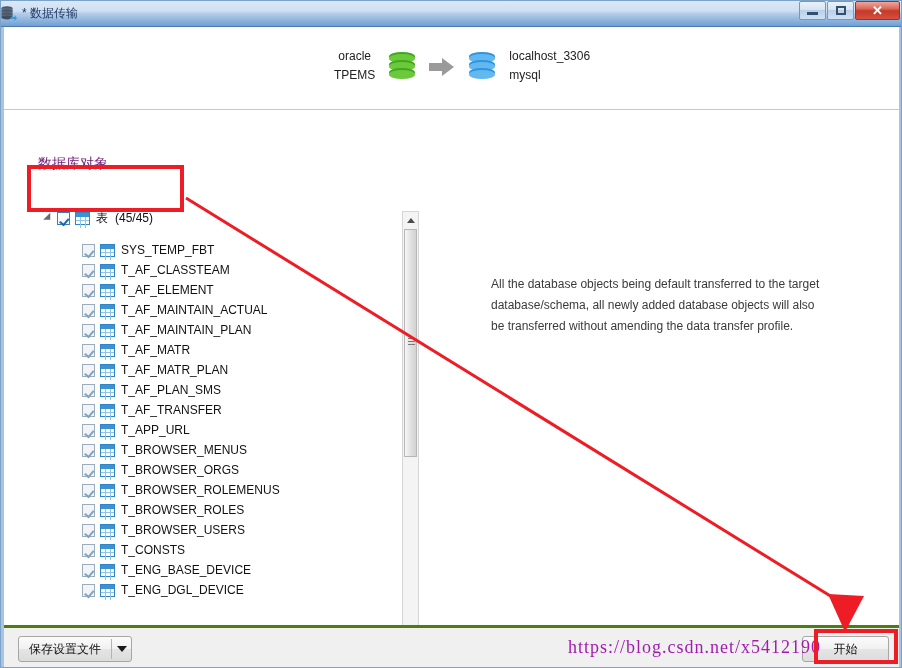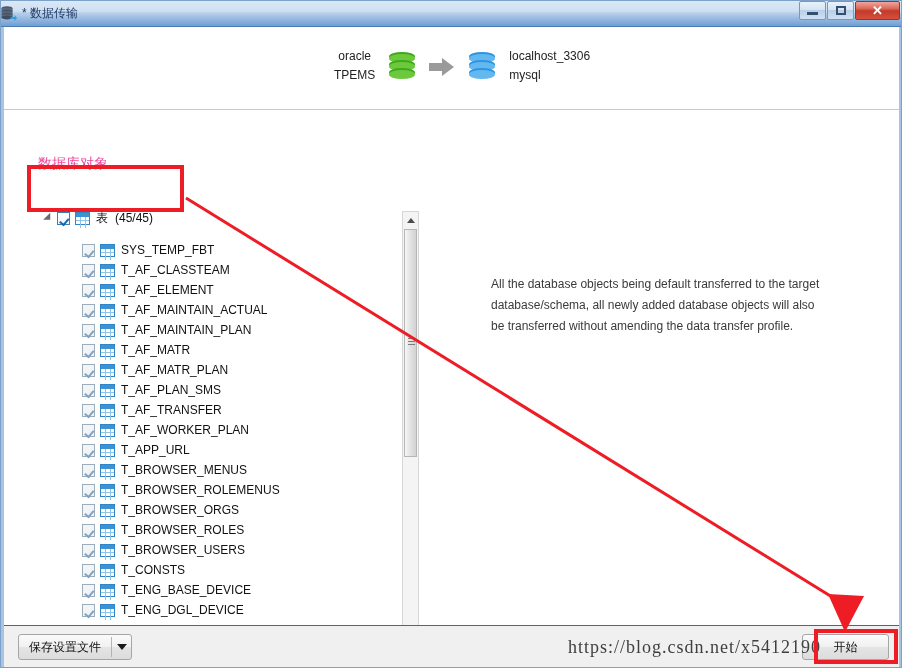--- a/index.html
+++ b/index.html
@@ -156,21 +156,21 @@
     border-top: 9px solid transparent;
     border-bottom: 9px solid transparent;
     border-left: 12px solid #9a9a9a;
   }
 
   
   .section-title {
     position: absolute;
     left: 34px; top: 128px;
     font-size: 14px;
-    color: #ec4899;
+    color: #701a75;
   }
 
   
   .tree-panel {
     position: absolute;
     left: 34px; top: 180px;
     width: 382px; height: 440px;
     background: #ffffff;
     overflow: hidden;
   }
@@ -313,21 +313,21 @@
     line-height: 1.75;
     color: #3a3a3a;
   }
 
   
   .bottom-bar {
     position: absolute;
     left: 0; bottom: 0;
     width: 895px; height: 43px;
     background: #f0f0f0;
-    border-top: 1px solid #4d7c0f;
+    border-top: 3px solid #4d7c0f;
     box-sizing: border-box;
   }
   .btn {
     font-size: 12px;
     color: #111;
     background: linear-gradient(to bottom, #fbfbfb 0%, #f1f1f1 48%, #e4e4e4 52%, #dcdcdc 100%);
     border: 1px solid #a6a6a6;
     border-radius: 3px;
     box-sizing: border-box;
     display: flex;
@@ -403,21 +403,21 @@
     width: 902px; height: 668px;
     pointer-events: none;
   }
 
   
   .watermark {
     position: absolute;
     left: 568px; top: 637px;
     font-family: "Liberation Serif", serif;
     font-size: 18px;
-    color: #404040;
+    color: #a21caf;
     letter-spacing: 1px;
     white-space: nowrap;
     pointer-events: none;
   }
 
   
   .outer-edge {
     position: absolute;
     left: 0; top: 0;
     width: 902px; height: 668px;
@@ -547,41 +547,36 @@
             <span>T_AF_PLAN_SMS</span>
           </div>
           <div class="tree-item">
             <span class="cbx dim"></span>
             <span class="grid-icon"></span>
             <span>T_AF_TRANSFER</span>
           </div>
           <div class="tree-item">
             <span class="cbx dim"></span>
             <span class="grid-icon"></span>
-            <span>T_AF_WORKER_PLAN</span>
-          </div>
-          <div class="tree-item">
-            <span class="cbx dim"></span>
-            <span class="grid-icon"></span>
             <span>T_APP_URL</span>
           </div>
           <div class="tree-item">
             <span class="cbx dim"></span>
             <span class="grid-icon"></span>
             <span>T_BROWSER_MENUS</span>
           </div>
           <div class="tree-item">
             <span class="cbx dim"></span>
             <span class="grid-icon"></span>
+            <span>T_BROWSER_ORGS</span>
+          </div>
+          <div class="tree-item">
+            <span class="cbx dim"></span>
+            <span class="grid-icon"></span>
             <span>T_BROWSER_ROLEMENUS</span>
-          </div>
-          <div class="tree-item">
-            <span class="cbx dim"></span>
-            <span class="grid-icon"></span>
-            <span>T_BROWSER_ORGS</span>
           </div>
           <div class="tree-item">
             <span class="cbx dim"></span>
             <span class="grid-icon"></span>
             <span>T_BROWSER_ROLES</span>
           </div>
           <div class="tree-item">
             <span class="cbx dim"></span>
             <span class="grid-icon"></span>
             <span>T_BROWSER_USERS</span>

